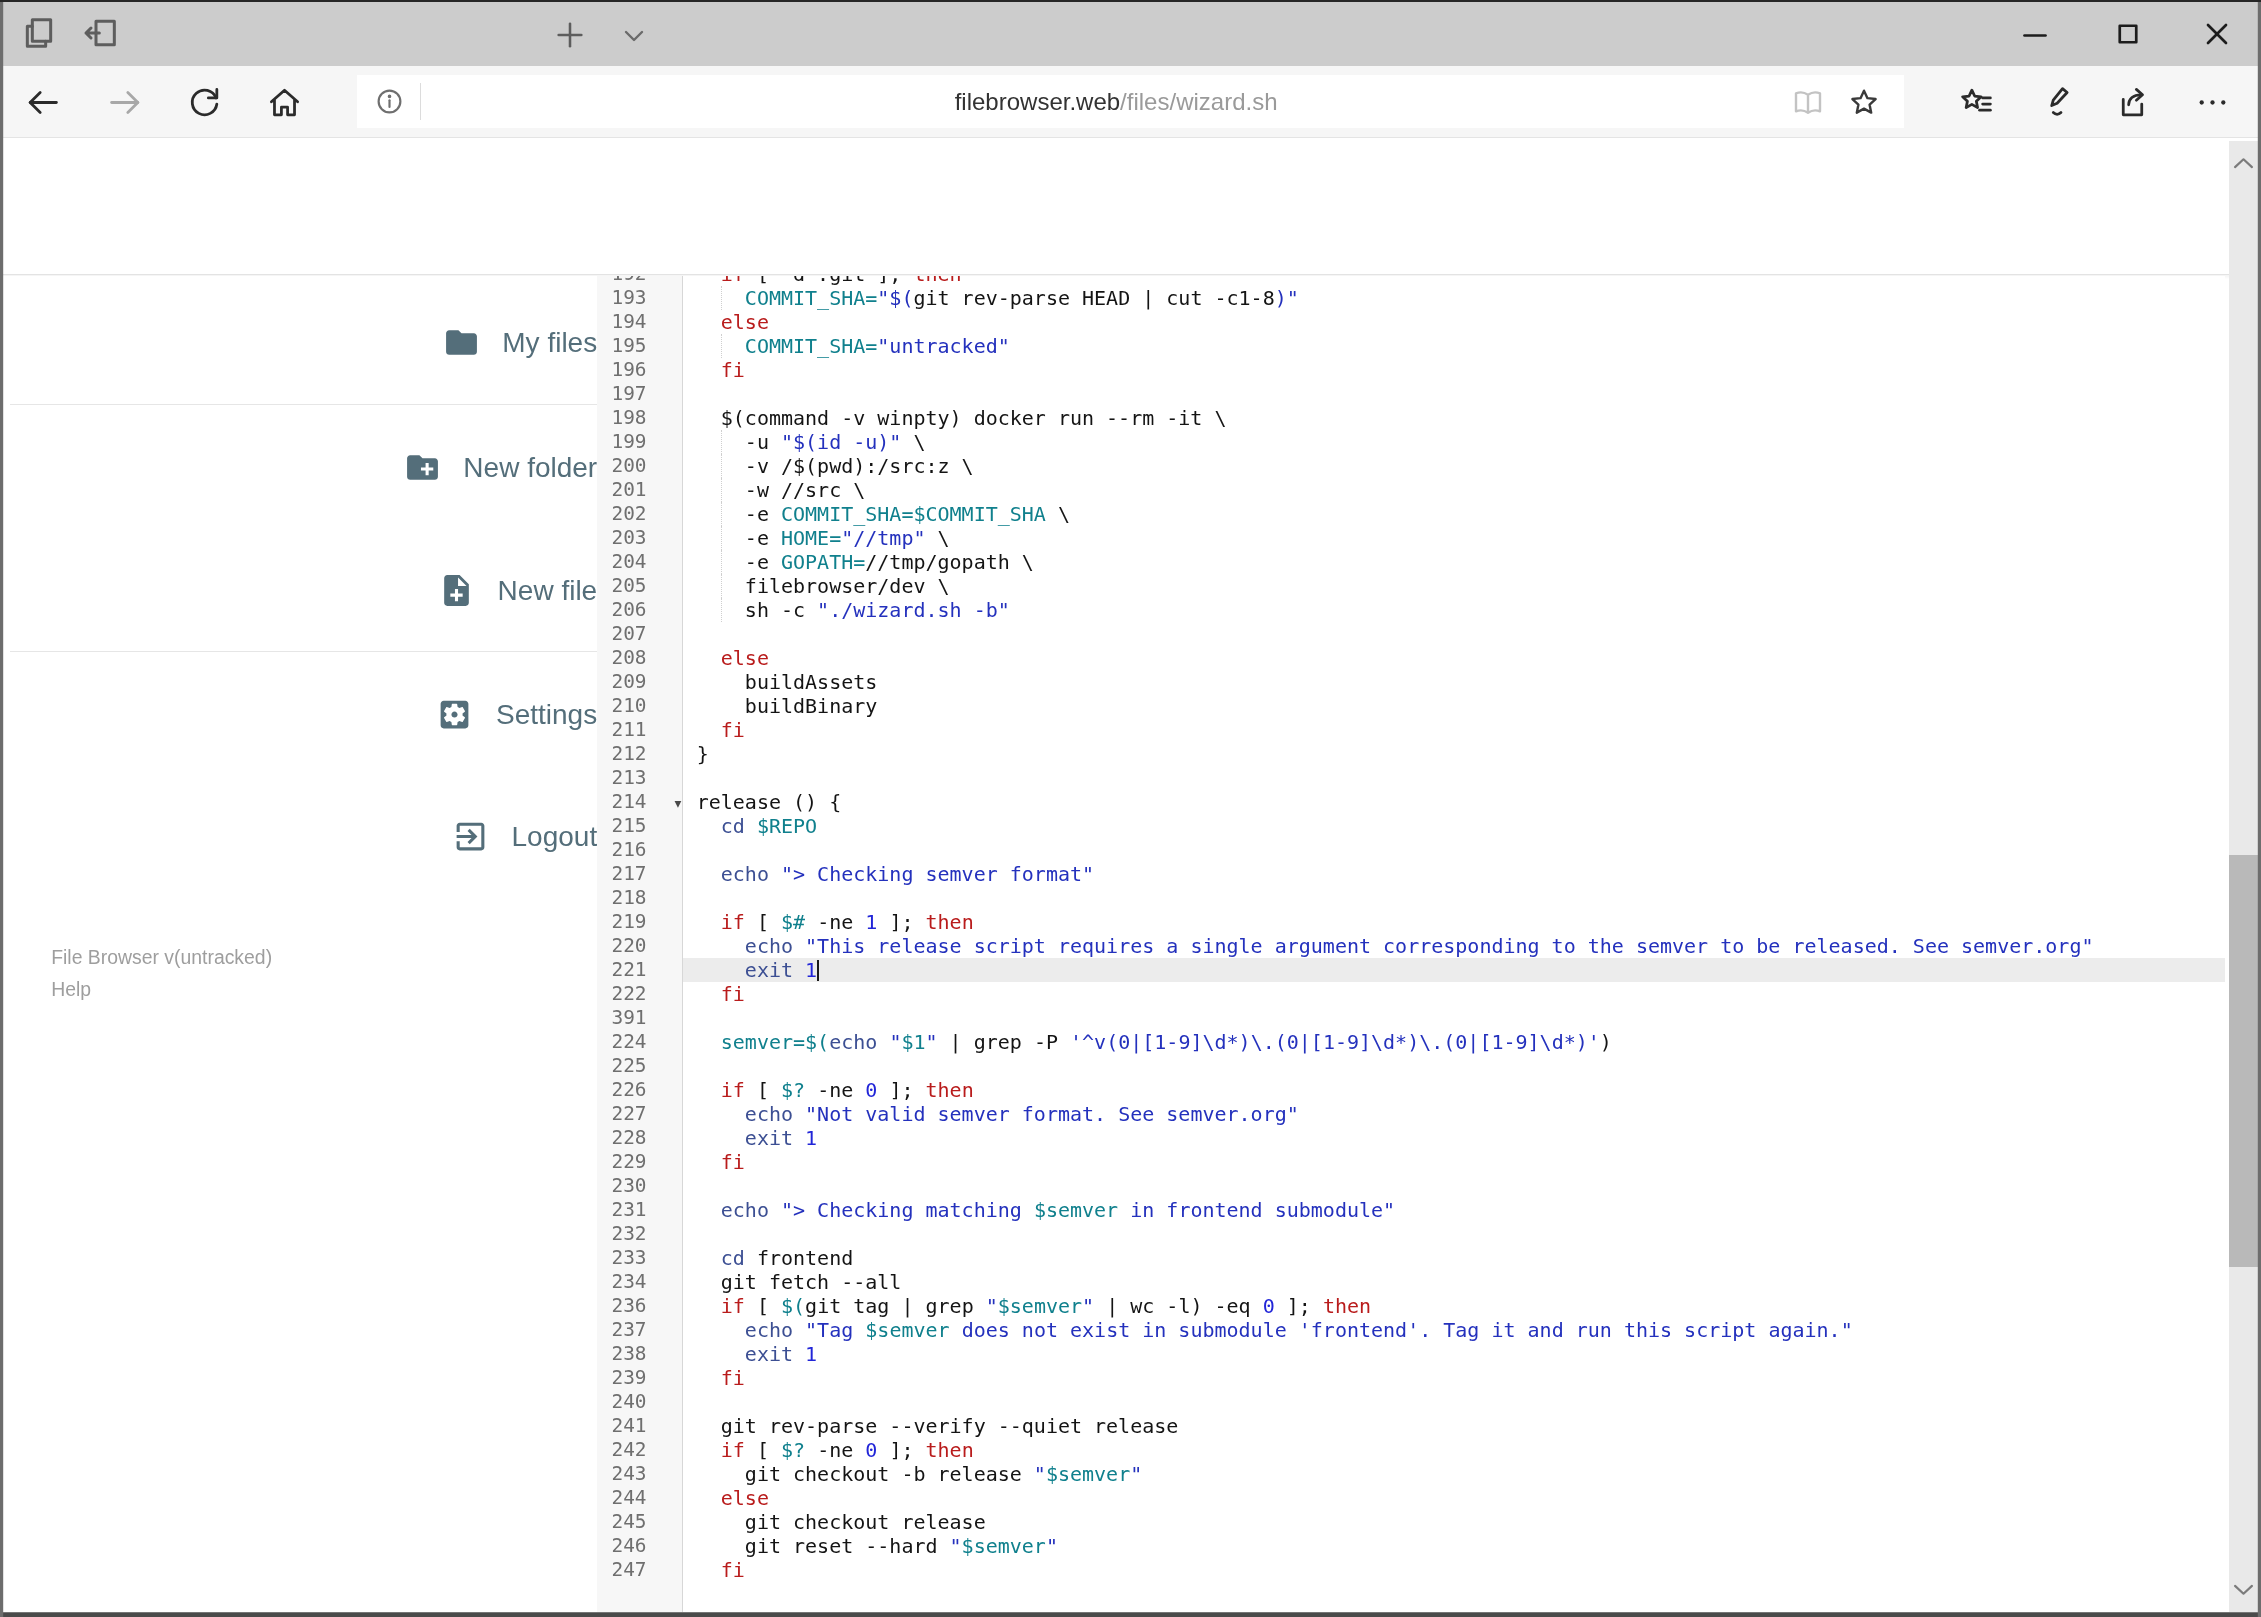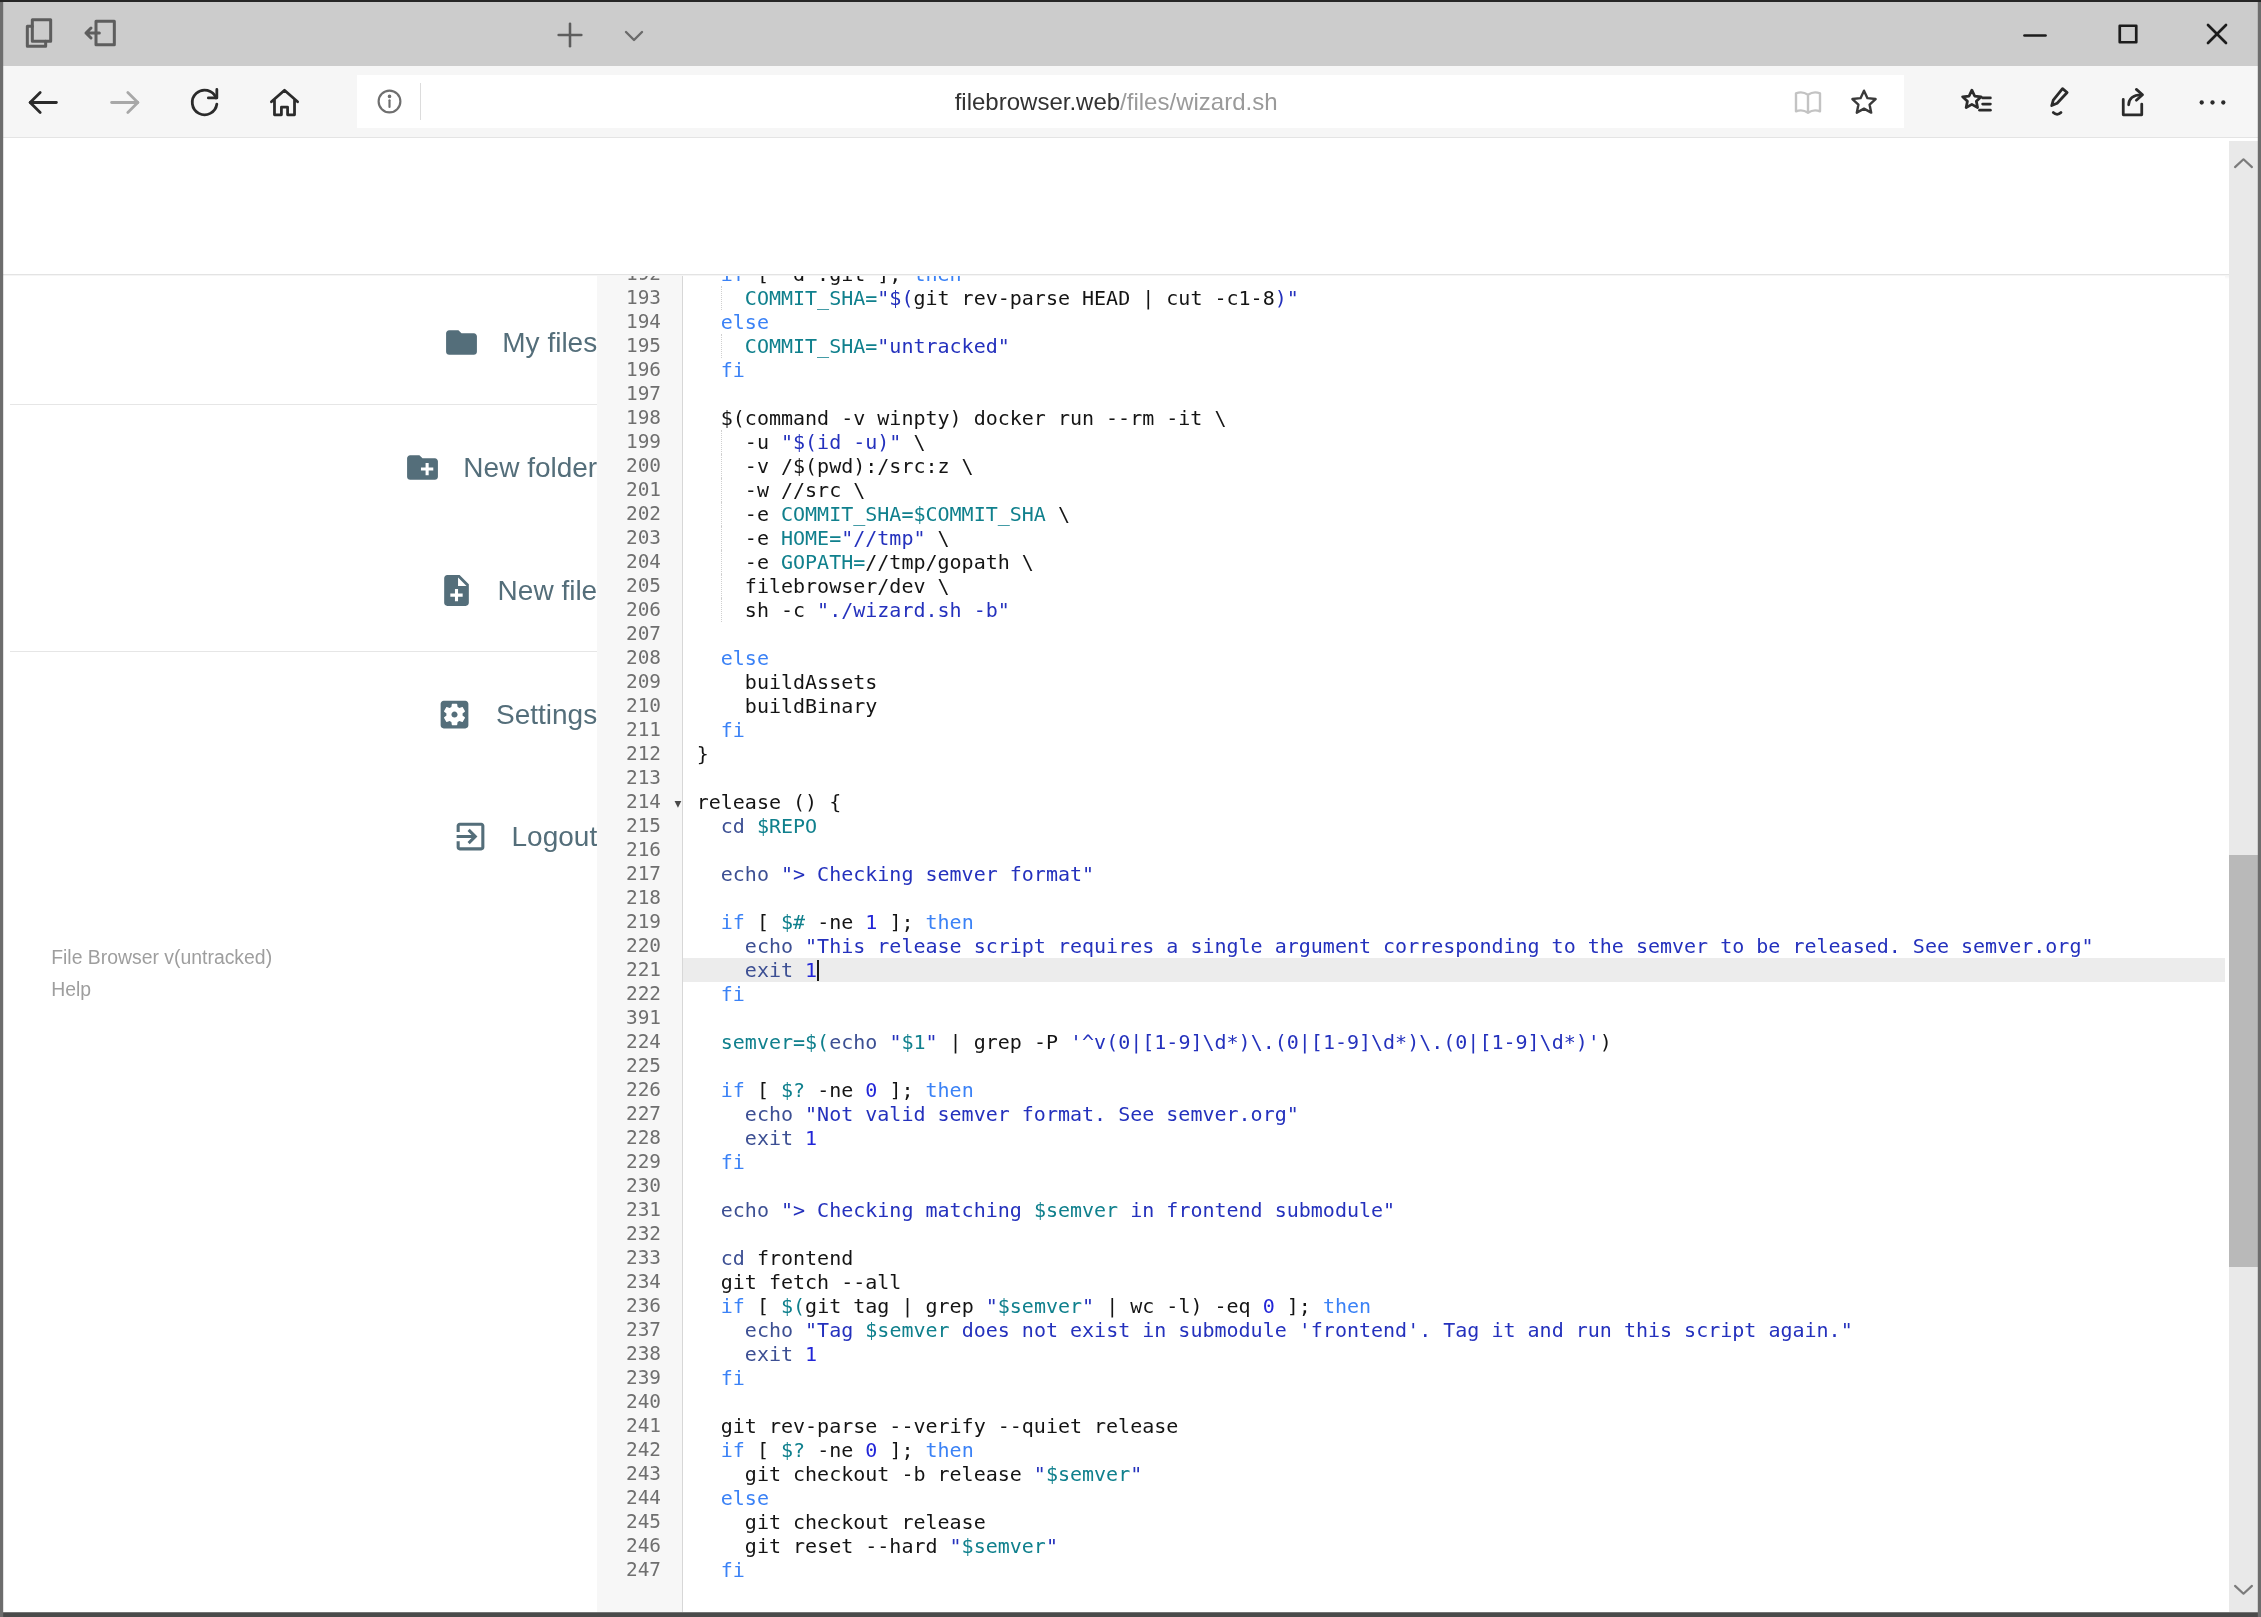--- a/index.html
+++ b/index.html
@@ -48,27 +48,27 @@
   .sitem{position:absolute;left:0;width:100%;height:39px;display:flex;align-items:center;cursor:pointer;justify-content:flex-end;}
   .sitem svg{width:37px;height:37px;margin-left:48px;color:#546e7a;flex:none;}
   .sitem .slabel{font-size:28px;color:#546e7a;margin-left:22.6px;}
   .sdiv{position:absolute;left:6.5px;right:0;height:0.8px;background:#e6e6e6;}
   .sfoot{position:absolute;left:48px;font-size:19.4px;color:#9e9e9e;}
   
   .editor{position:absolute;left:597px;top:274px;width:1628px;bottom:4.8px;background:#fff;overflow:hidden;}
   .gutterbg{position:absolute;left:0;top:0;width:86px;height:100%;background:#f7f7f7;border-right:0.8px solid #d7d7d7;box-sizing:border-box;}
   #lines{position:absolute;left:0;top:-13.7px;right:0;}
   .row{display:flex;height:24px;line-height:24px;font-family:"DejaVu Sans Mono",monospace;font-size:20px;white-space:pre;}
-  .gut{width:86px;flex:none;text-align:right;padding-right:22px;box-sizing:border-box;color:#6f6f6f;font-size:19.4px;position:relative;}
+  .gut{width:86px;flex:none;text-align:center;padding-right:22px;box-sizing:border-box;color:#6f6f6f;font-size:19.4px;position:relative;}
   .fold{position:absolute;right:1.6px;top:0.8px;font-size:13.7px;color:#4a4a4a;font-family:"DejaVu Sans",sans-serif;}
   .src{flex:1;padding-left:13.7px;position:relative;color:#141414;}
   .row.active .src{background:#ececec;}
   .guide{position:absolute;left:38px;top:0;height:100%;border-left:1.6px dotted #cfcfcf;}
   .caret{display:inline-block;width:1.6px;height:21px;background:#1a1a1a;margin-bottom:-4px;}
-  .tk-k{color:#3b82f6;}
+  .tk-k{color:#b91c1c;}
   .tk-b{color:#3c4f93;}
   .tk-s{color:#2431bd;}
   .tk-v{color:#10808d;}
   .tk-n{color:#2125d8;}
   .tk-p{color:#141414;}
   
   .scrollbar{position:absolute;right:3.2px;top:139px;width:29px;bottom:4.8px;background:#e9e9e9;}
   .sb-arrow{position:absolute;left:0;width:29px;height:29px;color:#7c7c7c;}
   .sb-thumb{position:absolute;left:0;width:29px;background:#b9b9b9;}
   .icon-stroke{fill:none;stroke:currentColor;stroke-width:1.8;stroke-linecap:round;stroke-linejoin:round;}

